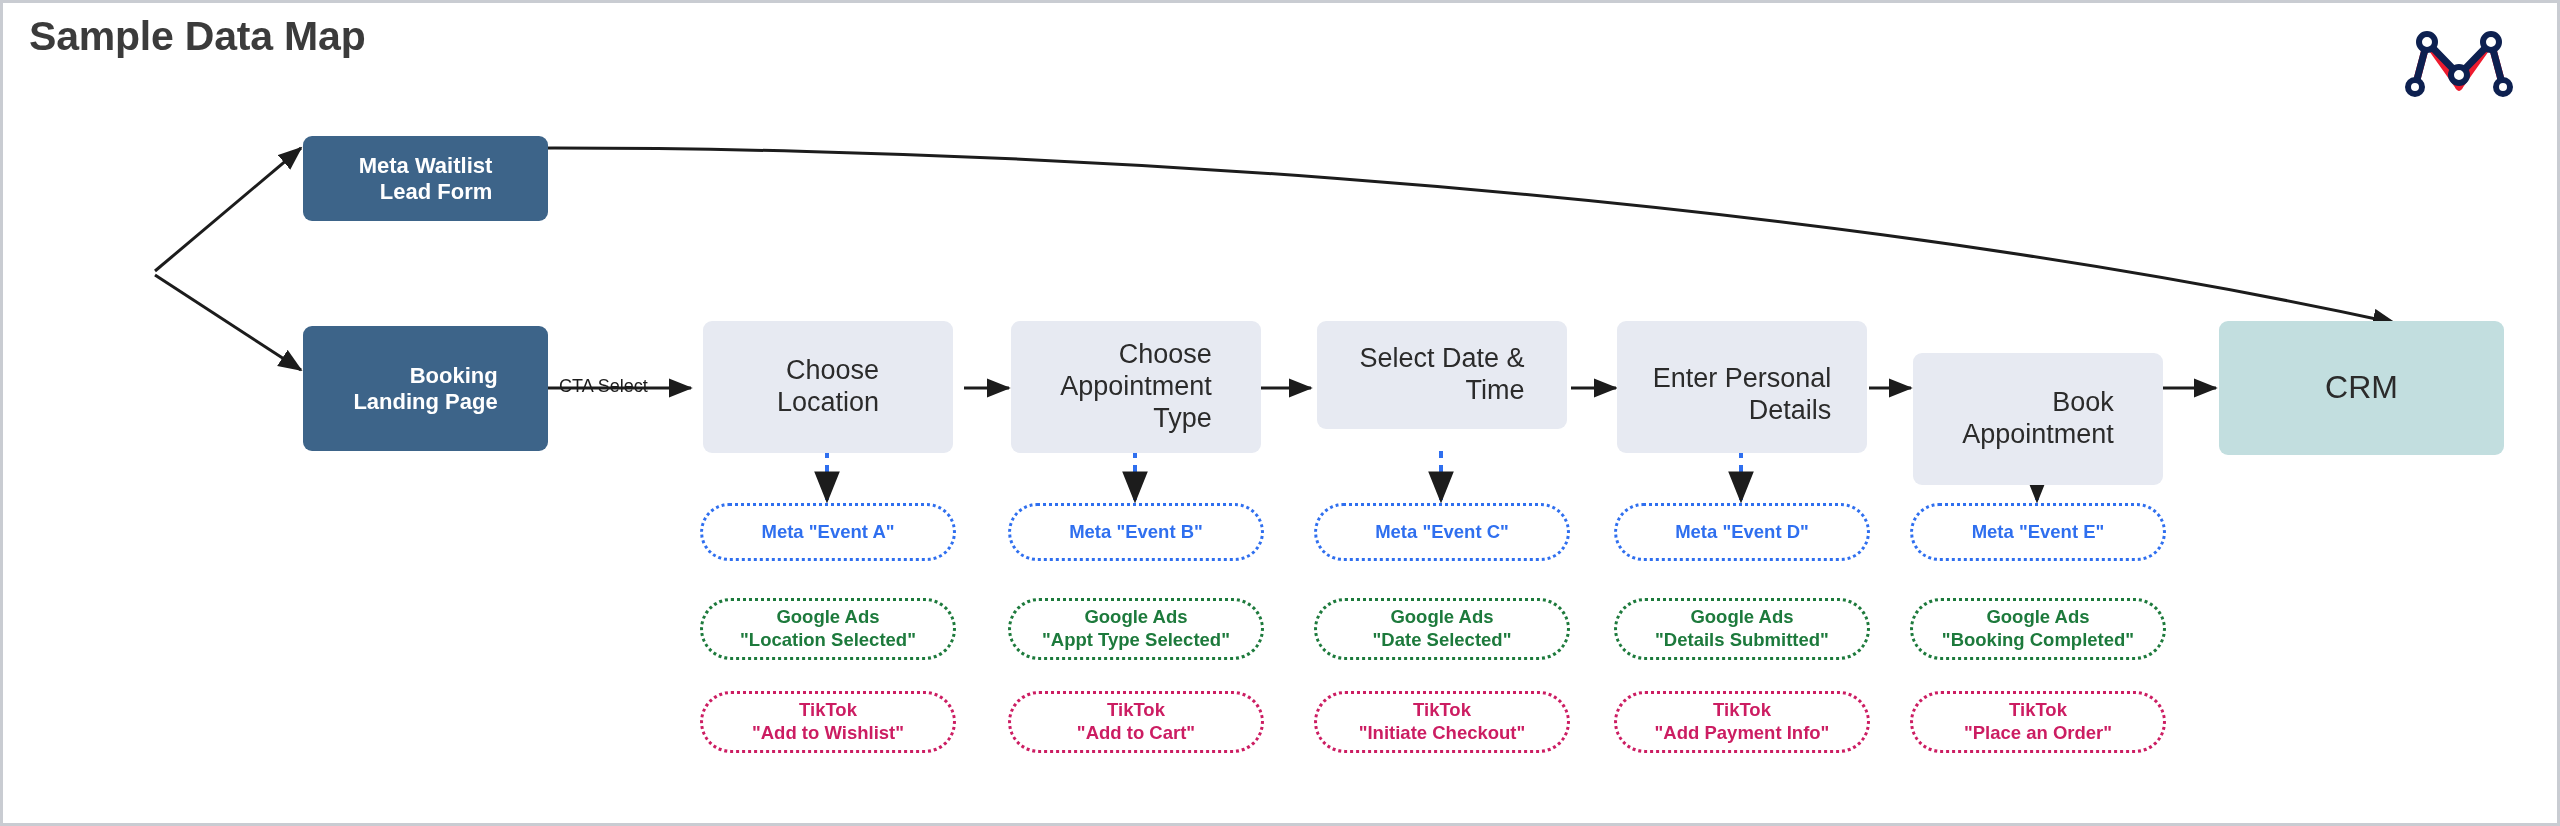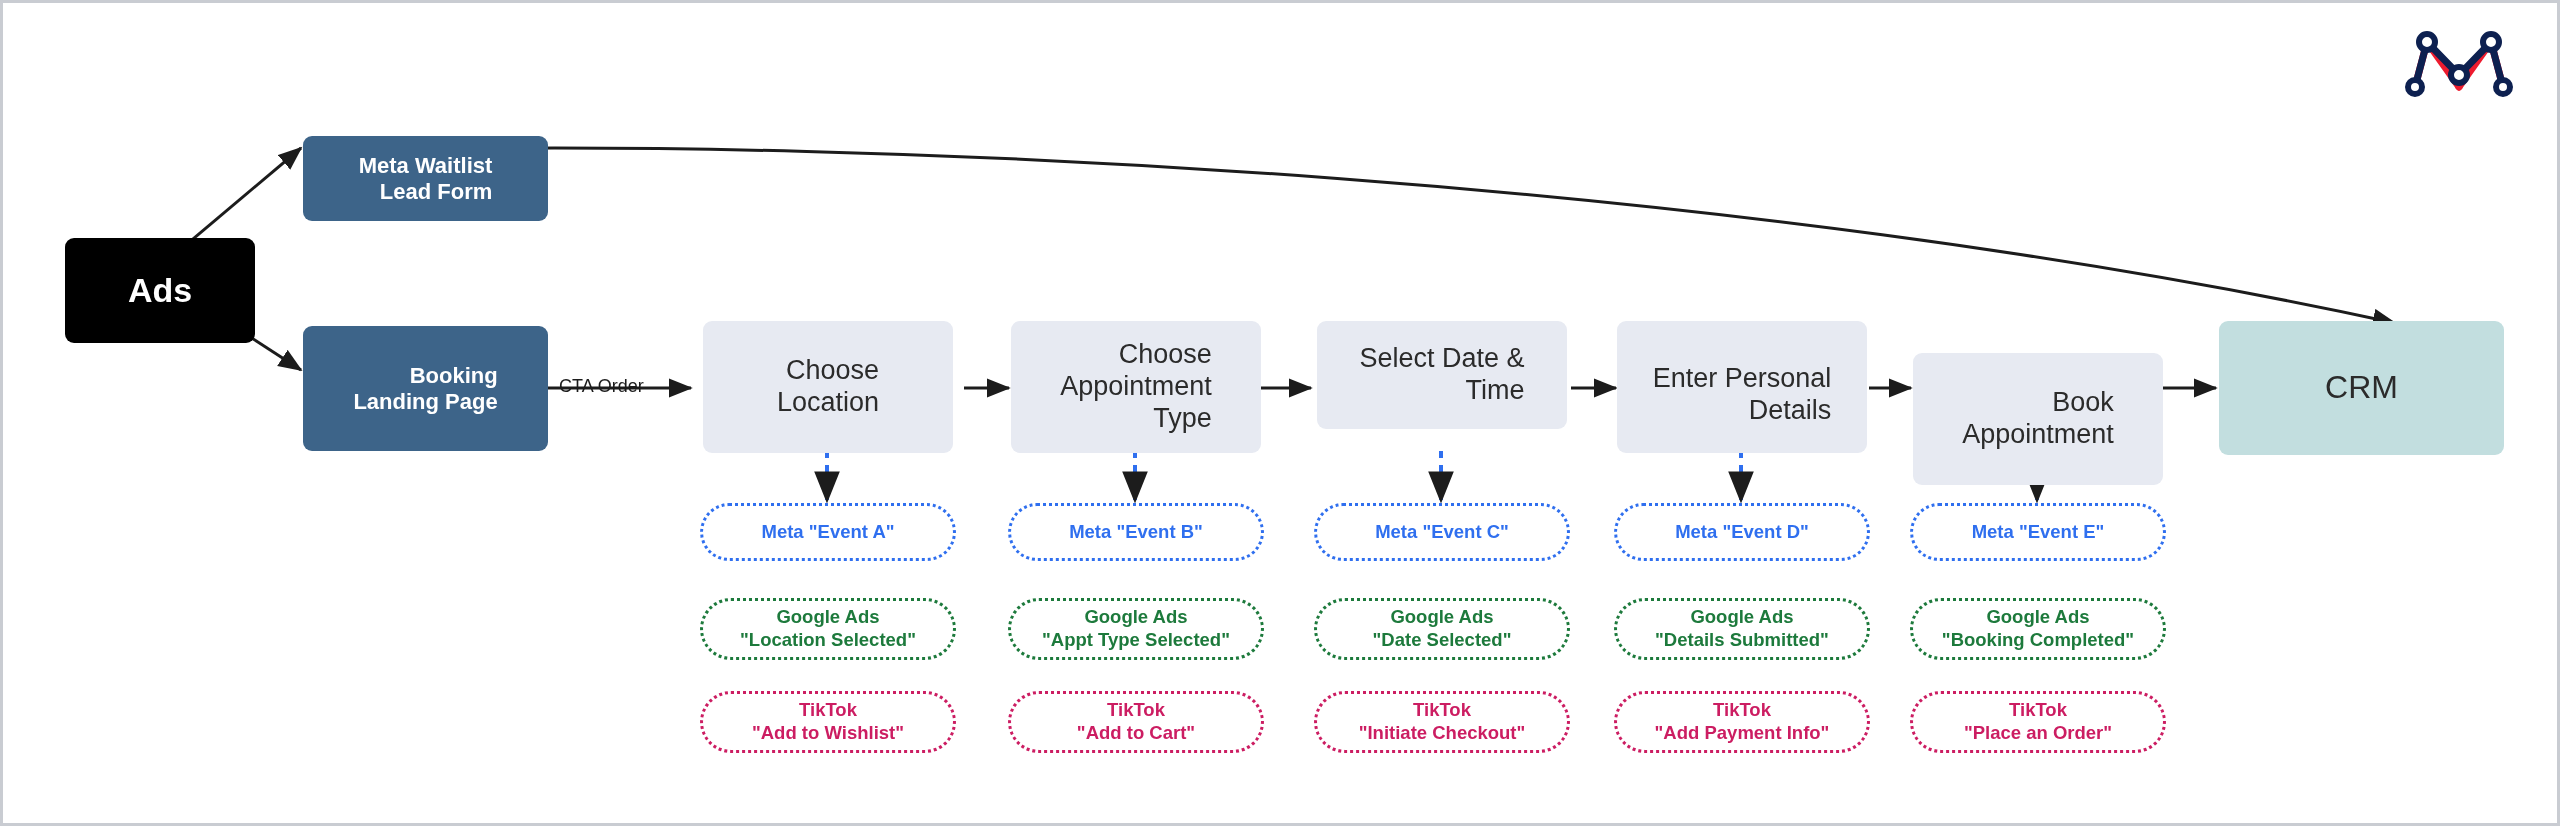--- a/index.html
+++ b/index.html
@@ -121,20 +121,21 @@
     font-weight: 400;
     color: #1c1c1c;
     white-space: nowrap;
   }
 </style>
 </head>
 <body>
 
 <div id="canvas">
 
+  <div class="page-title">Sample Data Map</div>
 
   <svg class="logo" viewBox="0 0 120 72">
     <g stroke="#ed1b2e" stroke-width="7" stroke-linecap="round" fill="none">
       <line x1="16" y1="62" x2="28" y2="17"></line>
       <line x1="28" y1="17" x2="60" y2="62"></line>
       <line x1="60" y1="62" x2="92" y2="17"></line>
       <line x1="92" y1="17" x2="104" y2="62"></line>
     </g>
     <g stroke="#0d2050" stroke-width="7" stroke-linecap="round" fill="none">
       <line x1="28" y1="17" x2="60" y2="50"></line>
@@ -176,35 +177,32 @@
 
     <g stroke="#2f6fef" stroke-width="4" stroke-dasharray="7 7" fill="none" marker-end="url(#arw)">
       <line x1="824" y1="448" x2="824" y2="498"></line>
       <line x1="1132" y1="448" x2="1132" y2="498"></line>
       <line x1="1438" y1="448" x2="1438" y2="498"></line>
       <line x1="1738" y1="448" x2="1738" y2="498"></line>
       <line x1="2034" y1="448" x2="2034" y2="498"></line>
     </g>
   </svg>
 
-  <div class="node node-ads" style="left:62px; top:235px; width:190px; height:105px;">
-    <span>Ads</span>
-  </div>
 
   <div class="node node-source" style="left:300px; top:133px; width:245px; height:85px;">
     <span style="white-space:pre-line;">Meta Waitlist
 Lead Form</span>
   </div>
 
   <div class="node node-source" style="left:300px; top:323px; width:245px; height:125px;">
     <span style="white-space:pre-line;">Booking
 Landing Page</span>
   </div>
 
-  <div class="edge-label" style="left:556px; top:373px;">CTA Order</div>
+  <div class="edge-label" style="left:556px; top:373px;">CTA Select</div>
 
   <div id="steps-layer">
       <div class="node node-step" style="left: 700px; top: 318px; width: 250px; height: 132px;">
         <span style="white-space: pre-line;">Choose
 Location</span>
       </div>
       <div class="node node-step" style="left: 1008px; top: 318px; width: 250px; height: 132px;">
         <span style="white-space: pre-line;">Choose
 Appointment
 Type</span>

